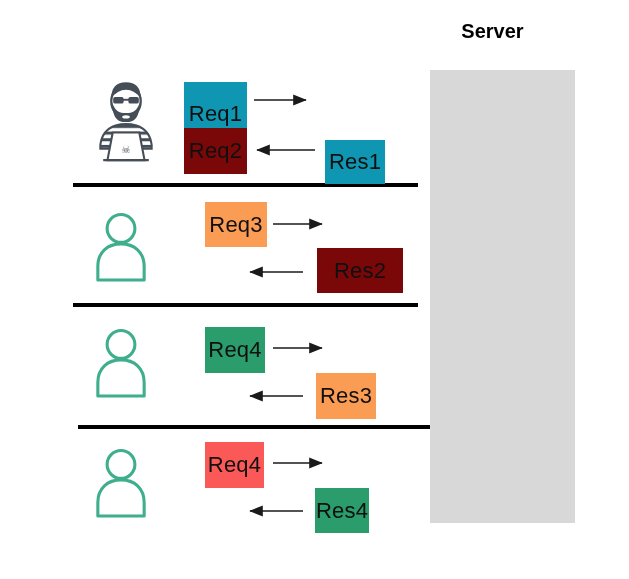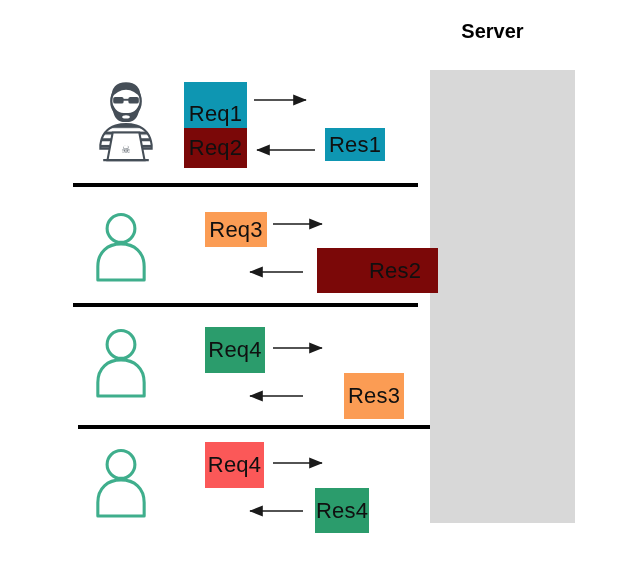--- a/index.html
+++ b/index.html
@@ -14,26 +14,26 @@
   .server-rect{position:absolute;left:430px;top:70px;width:145px;height:453px;}
   .divider{position:absolute;height:4px;}
   .divider.l1{left:73px;top:183px;width:345px;}
   .divider.l2{left:73px;top:303px;width:345px;}
   .divider.l3{left:78px;top:425px;width:352px;}
   .box{
     position:absolute;display:flex;align-items:center;justify-content:center;
     font-size:22px;line-height:1;letter-spacing:0.2px;
   }
   .b-req1{left:184px;top:82px;width:63px;height:64px;}
-  .b-req2{left:184px;top:128px;width:63px;height:40px;}
-  .b-res1{left:325px;top:128px;width:60px;height:33px;}
-  .b-req3{left:205px;top:212px;width:62px;height:35px;}
-  .b-res2{left:317px;top:248px;width:86px;height:45px;padding-left:35px;}
+  .b-req2{left:184px;top:128px;width:63px;height:46px;}
+  .b-res1{left:325px;top:140px;width:60px;height:44px;}
+  .b-req3{left:205px;top:202px;width:62px;height:45px;}
+  .b-res2{left:317px;top:248px;width:86px;height:45px;}
   .b-req4a{left:205px;top:327px;width:60px;height:46px;}
-  .b-res3{left:316px;top:373px;width:60px;height:46px;margin-left:28px;}
+  .b-res3{left:316px;top:373px;width:60px;height:46px;}
   .b-req4b{left:205px;top:442px;width:59px;height:46px;}
   .b-res4{left:315px;top:488px;width:54px;height:45px;}
   .client-icon{position:absolute;}
   .c-hacker{left:88px;top:76px;width:76px;height:96px;}
   .c-user2{left:94px;top:212px;width:54px;height:70px;}
   .c-user3{left:94px;top:328px;width:54px;height:70px;}
   .c-user4{left:94px;top:448px;width:54px;height:70px;}
   .client-icon svg{width:100%;height:100%;display:block;}
   .arrows{position:absolute;left:0;top:0;width:629px;height:579px;pointer-events:none;}
 </style>

